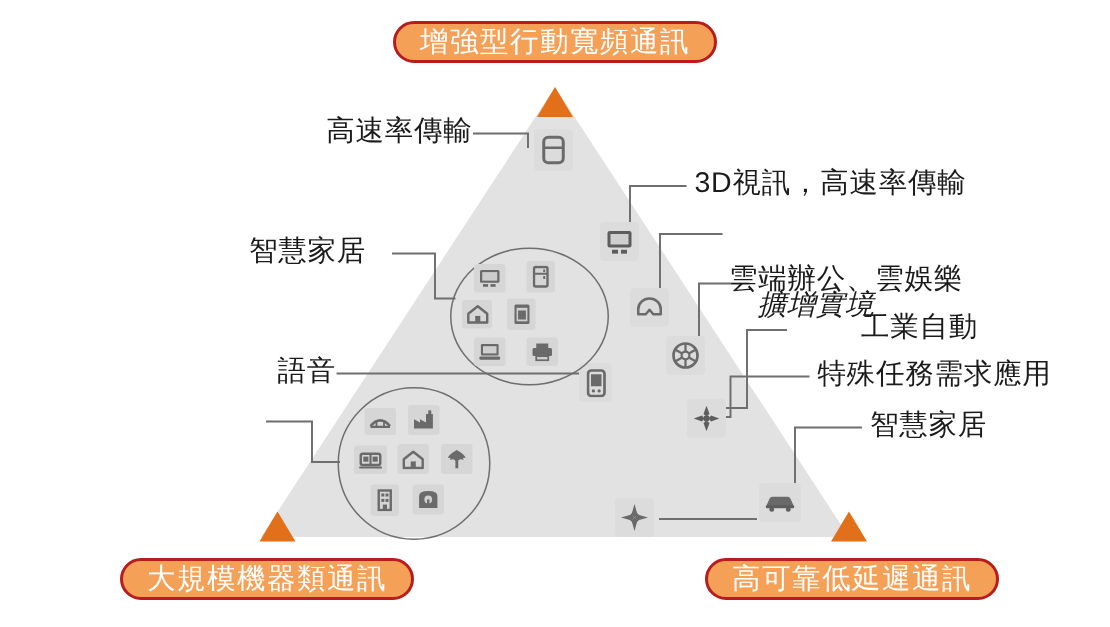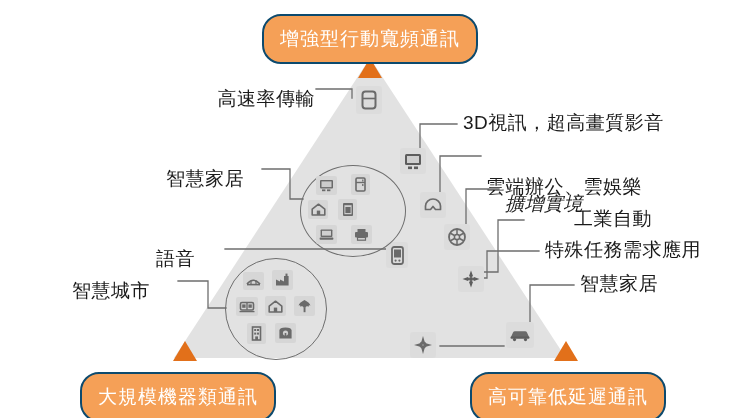--- a/index.html
+++ b/index.html
@@ -25,50 +25,50 @@
     height: 418px;
   }
 
   
   .pill {
     position: absolute;
     display: flex;
     align-items: center;
     justify-content: center;
     box-sizing: border-box;
-    height: 50px;
+    height: 28px;
     border-radius: 19px;
     background: #F5A057;
-    border: 2px solid #0c4a6e;
+    border: 2px solid #b91c1c;
     color: #ffffff;
     font-size: 19px;
     letter-spacing: 1px;
     white-space: nowrap;
     padding: 0 16px;
     font-weight: normal;
   }
   #pill-embb  { left: 262px; top: 14px; }
   #pill-mmtc  { left: 80px;  top: 372px; }
   #pill-urllc { left: 470px; top: 372px; }
 
   
   .lbl {
     position: absolute;
     color: #1a1a1a;
     font-size: 19px;
     white-space: nowrap;
     line-height: 1;
     letter-spacing: 0.5px;
   }
-  .lbl-r { text-align: right; margin-top: 11px; }
+  .lbl-r { text-align: right; }
 
   
   #lbl-highspeed   { right: 425px; top: 78px; }
   #lbl-smarthome   { right: 496px; top: 158px; }
-  #lbl-voice       { right: 545px; top: 238px; }
+  #lbl-voice       { right: 516px; top: 238px; }
   #lbl-smartcity   { right: 590px; top: 270px; }
 
   
   #lbl-3dvideo     { left: 463px; top: 113px; }
   #lbl-cloud       { left: 486px; top: 145px; margin-top: 32px; }
   #lbl-ar          { left: 505px; top: 194px; font-style: italic; }
   #lbl-industry    { left: 530px; top: 209px; margin-left: 44px; }
   #lbl-mission     { left: 545px; top: 240px; font-family: Liberation Serif, serif; }
   #lbl-selfdrive   { left: 580px; top: 274px; }
 
@@ -141,23 +141,22 @@
 
   <div class="pill" id="pill-embb">增強型行動寬頻通訊</div>
 
   <div class="pill" id="pill-urllc">高可靠低延遲通訊</div>
 
   <div class="pill" id="pill-mmtc">大規模機器類通訊</div>
 
   <div class="lbl lbl-r" id="lbl-highspeed">高速率傳輸</div>
   <div class="lbl lbl-r" id="lbl-smarthome">智慧家居</div>
   <div class="lbl lbl-r" id="lbl-voice">語音</div>
-  <div class="lbl lbl-r" id="lbl-smartcity">智慧城市</div>
-
-  <div class="lbl" id="lbl-3dvideo">3D視訊，超高畫質影音</div>
+
+  <div class="lbl" id="lbl-3dvideo">3D視訊，高速率傳輸</div>
   <div class="lbl" id="lbl-cloud">雲端辦公、雲娛樂</div>
   <div class="lbl" id="lbl-ar">擴增實境</div>
   <div class="lbl" id="lbl-industry">工業自動</div>
   <div class="lbl" id="lbl-mission">特殊任務需求應用</div>
   <div class="lbl" id="lbl-selfdrive">智慧家居</div>
 
   <div class="icon-tile" style="left:356px; top:86px; width:26px; height:28px;">
     <svg width="16" height="20" viewBox="0 0 16 20">
       <rect x="1.5" y="1.5" width="13" height="17" rx="3" fill="none" stroke="#6a6a6a" stroke-width="2"></rect>
       <line x1="2" y1="8.5" x2="14" y2="8.5" stroke="#6a6a6a" stroke-width="1.6"></line>

